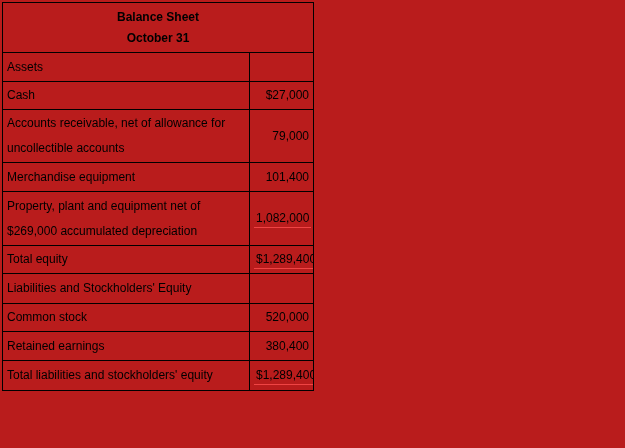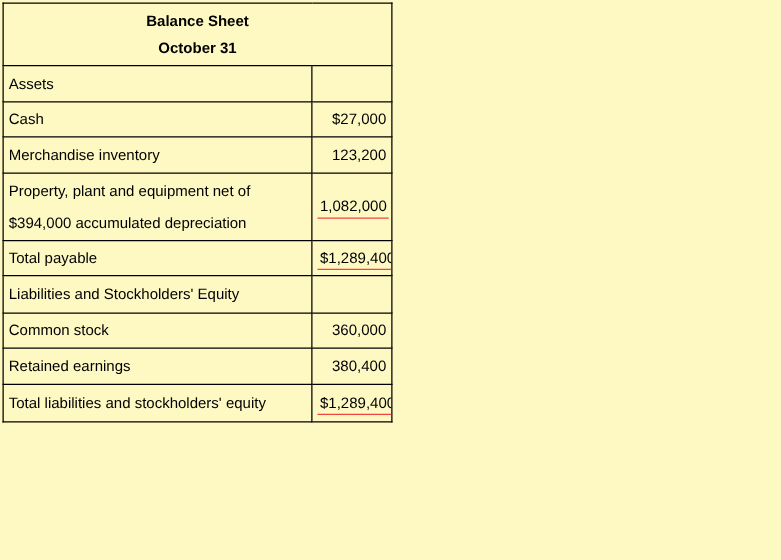--- a/index.html
+++ b/index.html
@@ -1,19 +1,19 @@
 <!DOCTYPE html>
 <html><head>
 <meta charset="utf-8">
 <style>
   html,body{margin:0;padding:0;background:#fff;}
   .page{
     position:relative;
     width:625px;height:448px;
-    background:#fef9c3;
+    background:#b91c1c;
     font-family:"Liberation Sans","DejaVu Sans",sans-serif;
     color:#000;
     overflow:hidden;
   }
   table.bs{
     position:absolute;left:2px;top:2px;
     width:311px;
     border-collapse:collapse;
     table-layout:fixed;
   }
@@ -81,45 +81,49 @@
       <tr class="h29">
         <td class="lbl">Assets</td>
         <td class="val"><span></span></td>
       </tr>
 
       <tr class="h28">
         <td class="lbl">Cash</td>
         <td class="val"><span>$27,000</span></td>
       </tr>
 
+      <tr class="h51">
+        <td class="lbl">Accounts receivable, net of allowance for uncollectible accounts</td>
+        <td class="val"><span>79,000</span></td>
+      </tr>
 
       <tr class="h29">
-        <td class="lbl">Merchandise inventory</td>
-        <td class="val"><span>123,200</span></td>
+        <td class="lbl">Merchandise equipment</td>
+        <td class="val"><span>101,400</span></td>
       </tr>
 
       <tr class="h54">
-        <td class="lbl">Property, plant and equipment net of $394,000 accumulated depreciation</td>
+        <td class="lbl">Property, plant and equipment net of $269,000 accumulated depreciation</td>
         <td class="val"><span class="ul">1,082,000</span></td>
       </tr>
 
       <tr class="h26">
-        <td class="lbl">Total payable</td>
+        <td class="lbl">Total equity</td>
         <td class="val"><span class="ul">$1,289,400</span></td>
       </tr>
 
       <tr class="h30">
         <td class="lbl">Liabilities and Stockholders' Equity</td>
         <td class="val"><span></span></td>
       </tr>
 
 
       <tr class="h28 merge-bottom">
         <td class="lbl">Common stock</td>
-        <td class="val"><span>360,000</span></td>
+        <td class="val"><span>520,000</span></td>
       </tr>
 
       <tr class="h29">
         <td class="lbl">Retained earnings</td>
         <td class="val"><span>380,400</span></td>
       </tr>
 
       <tr class="h30">
         <td class="lbl">Total liabilities and stockholders' equity</td>
         <td class="val"><span class="ul">$1,289,400</span></td>

